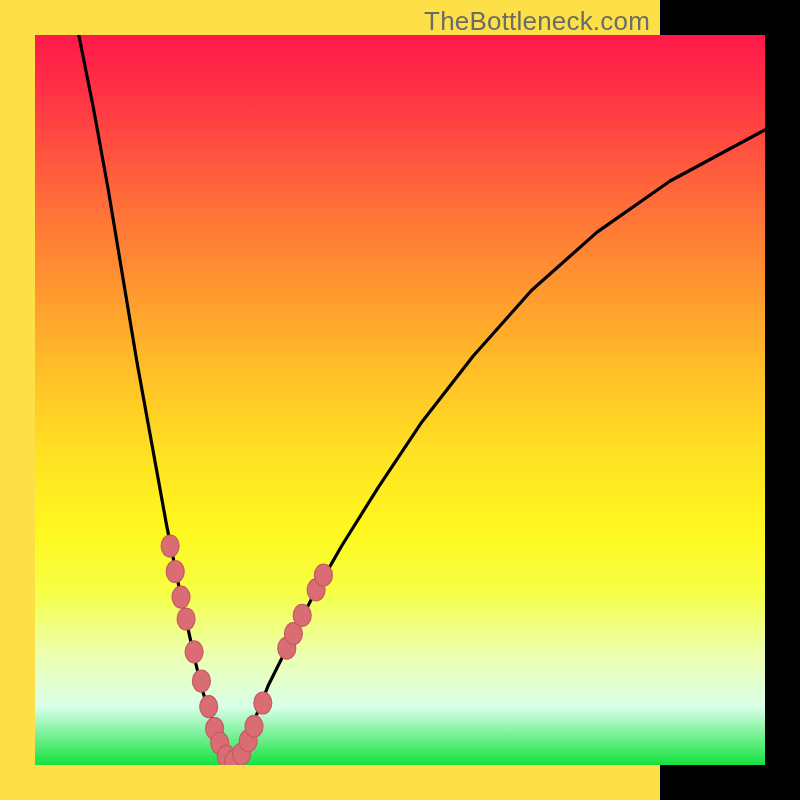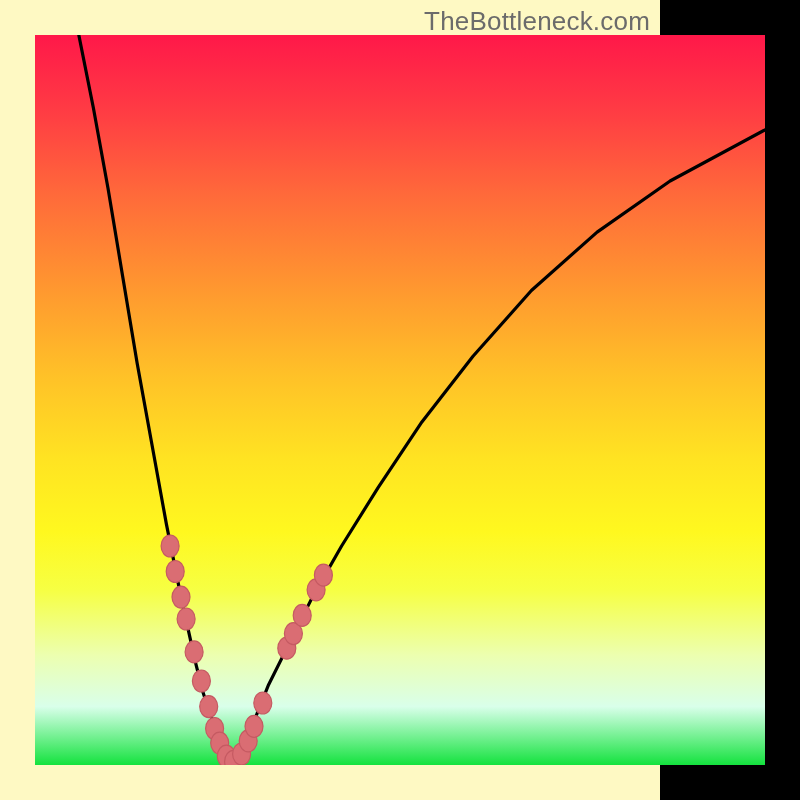--- a/index.html
+++ b/index.html
@@ -8,21 +8,21 @@
     width: 800px;
     height: 800px;
     background: #000;
     font-family: Arial, Helvetica, sans-serif;
     overflow: hidden;
   }
   .frame {
     position: relative;
     width: 660px;
     height: 800px;
-    background: #fef9c3;
+    background: #fde047;
   }
   .watermark {
     position: absolute;
     top: 6px;
     right: 10px;
     color: #6b6b6b;
     font-size: 26px;
     font-weight: 400;
     letter-spacing: 0.2px;
     z-index: 5;

